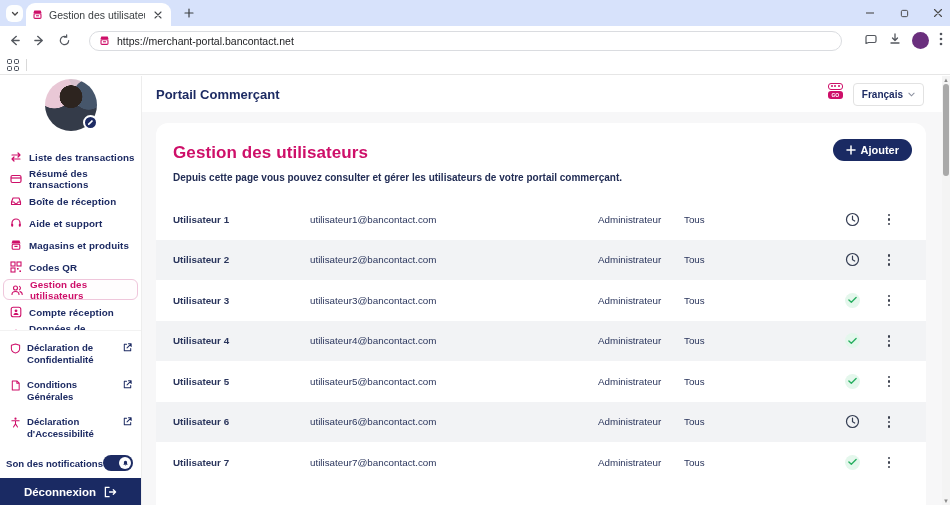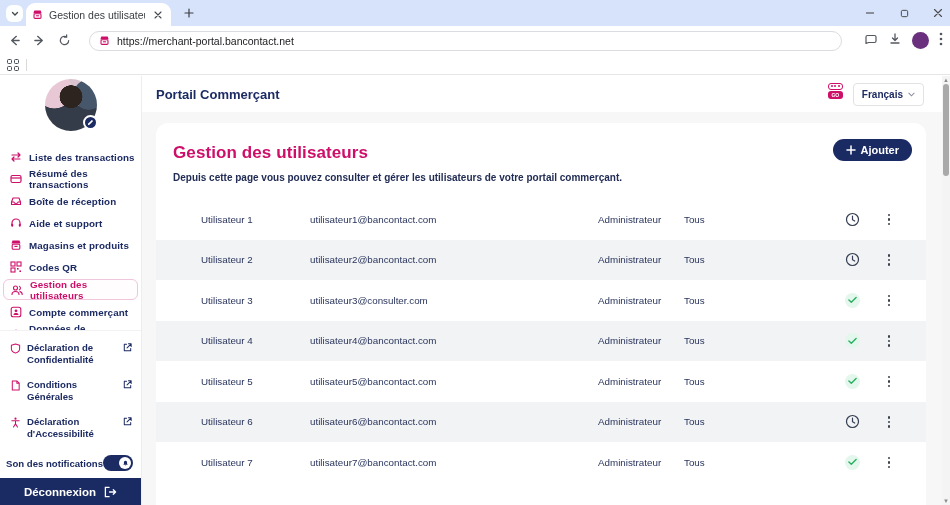--- a/index.html
+++ b/index.html
@@ -91,21 +91,21 @@
   .page-title { font-size:17px; font-weight:bold; color:#ce0f69; letter-spacing:.1px; }
   .page-subtitle { margin-top:9px; font-size:10px; font-weight:bold; color:#222d55; }
   .add-btn { position:absolute; right:14px; top:16px; height:22px; padding:0 13px; border:none; border-radius:14px;
     background:#1a2a63; color:#fff; display:flex; align-items:center; gap:5px; font-size:11px; font-weight:bold; cursor:pointer; }
 
   .table { margin-top:16px; }
   .t-grid { display:grid; grid-template-columns:137px 288px 86px 138px 60px 30px; align-items:center; padding-left:17px; }
   .t-head { height:31px; }
   .t-head .th { font-size:12px; font-weight:bold; color:#1d2b63; }
   .t-row { height:40.5px; font-size:9.8px; color:#2a355c; }
-  .t-row .cell-name { font-weight:normal;margin-left:28px; }
+  .t-row .cell-name { font-weight:bold; }
   .rows-wrap .t-row:nth-child(even) { background:#f2f3f5; }
   .status-cell { justify-self:center; display:flex; align-items:center; }
   .status-cell .check-wrap { width:15px; height:15px; border-radius:50%; background:#e4f7ec; display:none; align-items:center; justify-content:center; }
   .status-cell[data-status="active"] .check-wrap { display:flex; }
   .status-cell[data-status="pending"] .clock-ico { display:block; }
   .status-cell .clock-ico { display:none; }
   .kebab { justify-self:start; width:14px; height:16px; display:flex; flex-direction:column; align-items:center; justify-content:center; gap:2px; cursor:pointer; }
   .kebab i { width:2.5px; height:2.5px; border-radius:50%; background:#3a3f4c; }
 
   
@@ -282,21 +282,21 @@
               <path d="M8.5 2.4 a2 2 0 0 1 0 3.4 M9 7.6 c1.4 .3 2.2 1.3 2.2 2.9" fill="none" stroke="#ce0f69" stroke-width="1.1" stroke-linecap="round"></path>
             </svg>
           <span class="ni-label">Gestion des utilisateurs</span>
         </div>
         <div class="nav-item">
           <svg width="12" height="12" viewBox="0 0 12 12">
               <rect x="1.2" y="1.2" width="9.6" height="9.6" rx="2" fill="none" stroke="#ce0f69" stroke-width="1.1"></rect>
               <circle cx="6" cy="4.8" r="1.4" fill="#ce0f69"></circle>
               <path d="M3.5 9 c0-1.4 1.1-2 2.5-2 s2.5 .6 2.5 2" fill="#ce0f69"></path>
             </svg>
-          <span class="ni-label">Compte commerçant</span>
+          <span class="ni-label">Compte réception</span>
         </div>
         <div class="nav-item">
           <svg width="12" height="12" viewBox="0 0 12 12">
               <path d="M1.5 4.5 L6 1.5 L10.5 4.5 Z" fill="#ce0f69"></path>
               <path d="M2.5 5.5 V9 M5 5.5 V9 M7 5.5 V9 M9.5 5.5 V9" stroke="#ce0f69" stroke-width="1.1"></path>
               <rect x="1.5" y="9.5" width="9" height="1.3" fill="#ce0f69"></rect>
             </svg>
           <span class="ni-label">Données de facturation</span>
         </div>
       </nav>
@@ -424,21 +424,21 @@
                 </span>
                 <span class="kebab">
                   <i></i>
                   <i></i>
                   <i></i>
                 </span>
               </div>
 
               <div class="t-grid t-row">
                 <span class="cell-name">Utilisateur 3</span>
-                <span>utilisateur3@consulter.com</span>
+                <span>utilisateur3@bancontact.com</span>
                 <span>Administrateur</span>
                 <span>Tous</span>
                 <span class="status-cell" data-status="active">
 
                   <span class="check-wrap">
                     <svg width="9" height="8" viewBox="0 0 10 8">
                       <path d="M1 4 L3.7 6.6 L9 1.2" stroke="#27ae60" stroke-width="1.5" fill="none" stroke-linecap="round" stroke-linejoin="round"></path>
                     </svg>
                   </span>
                 </span>

